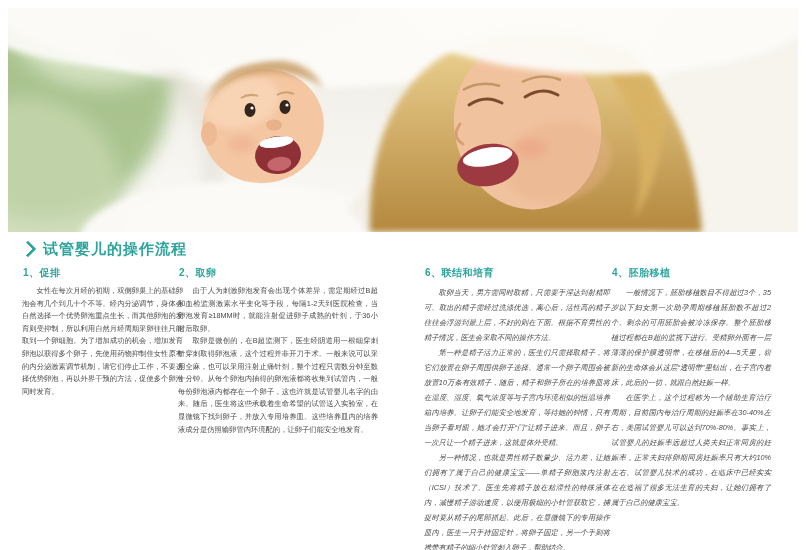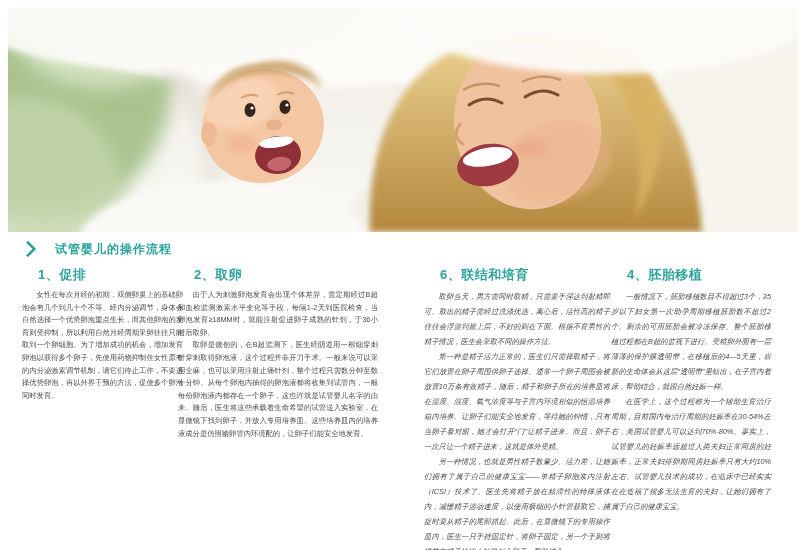--- a/index.html
+++ b/index.html
@@ -13,25 +13,25 @@
   .photo svg{display:block;width:100%;height:100%;}
   .title-row{
     position:absolute;left:20px;top:238px;display:flex;align-items:center;height:22px;
   }
   .chev{
     width:9px;height:9px;margin:0 9px 0 2px;
     border-top:3.5px solid #2ca49d;border-right:3.5px solid #2ca49d;
     transform:rotate(45deg);border-radius:1px;
   }
   .title{
-    margin:12px;font-size:12px;font-weight:bold;color:#2ca49d;letter-spacing:1px;
+    margin:0;font-size:15px;font-weight:bold;color:#2ca49d;letter-spacing:1px;
   }
   .col{position:absolute;top:266px;}
   .col h2{
-    margin:0 0 5px 16px;font-size:13px;font-weight:bold;color:#2ca49d;letter-spacing:.5px;
+    margin:0 0 5px 1px;font-size:10px;font-weight:bold;color:#2ca49d;letter-spacing:.5px;
   }
   .col p{
     margin:0;text-indent:2em;text-align:justify;color:#4a4a4a;font-size:7.3px;
   }
   .col-a p{line-height:12.6px;}
   .col-b p{line-height:15px;font-style:italic;}
   .col1{left:22px;width:161px;}
   .col2{left:178px;width:200px;}
   .col3{left:424px;width:186px;}
   .col4{left:611px;width:160px;}
@@ -144,17 +144,17 @@
 
   <div class="col col-b col3">
     <h2>6、联结和培育</h2>
     <p>取卵当天，男方需同时取精，只需要手淫达到射精即可。取出的精子需经过洗涤优选，离心后，活性高的精子往往会浮游到最上层，不好的则在下面。根据不育男性的精子情况，医生会采取不同的操作方法。</p>
     <p>第一种是精子活力正常的，医生们只需择取精子，将它们放置在卵子周围供卵子选择。通常一个卵子周围会被放置10万条有效精子，随后，精子和卵子所在的培养皿将在温度、湿度、氧气浓度等与子宫内环境相似的恒温培养箱内培养。让卵子们能安全地发育，等待她的钟情，只有当卵子看对眼，她才会打开“门”让精子进来。而且，卵子一次只让一个精子进来，这就是体外受精。</p>
     <p>另一种情况，也就是男性精子数量少、活力差，让她们拥有了属于自己的健康宝宝——单精子卵胞浆内注射（ICSI）技术了。医生先将精子放在粘滞性的特殊液体内，减慢精子游动速度，以便用极细的小针管获取它，捕捉时要从精子的尾部抓起。此后，在显微镜下的专用操作皿内，医生一只手持固定针，将卵子固定，另一个手则将携带有精子的细小针管刺入卵子，帮助结合。</p>
   </div>
 
   <div class="col col-b col4">
     <h2>4、胚胎移植</h2>
-    <p>一般情况下，胚胎移植数目不得超过3个，35岁以下妇女第一次助孕周期移植胚胎数不超过2个。剩余的可用胚胎会被冷冻保存。整个胚胎移植过程都在B超的监视下进行。受精卵外面有一层薄薄的保护膜透明带，在移植后的4—5天里，崭新的生命体会从这层“透明带”里钻出，在子宫内着床，帮助结合，就跟自然妊娠一样。</p>
-    <p>在医学上，这个过程称为一个辅助生育治疗周期，目前国内每治疗周期的妊娠率在30-54%左右，美国试管婴儿可以达到70%-80%。事实上，试管婴儿的妊娠率远超过人类夫妇正常同房的妊娠率，正常夫妇排卵期同房妊娠率只有大约10%左右。试管婴儿技术的成功，在临床中已经实实在在造福了很多无法生育的夫妇，让她们拥有了属于自己的健康宝宝。</p>
+    <p>一般情况下，胚胎移植数目不得超过3个，35岁以下妇女第一次助孕周期移植胚胎数不超过2个。剩余的可用胚胎会被冷冻保存。整个胚胎移植过程都在B超的监视下进行。受精卵外面有一层薄薄的保护膜透明带，在移植后的4—5天里，崭新的生命体会从这层“透明带”里钻出，在子宫内着床，此后的一切，就跟自然妊娠一样。</p>
+    <p>在医学上，这个过程称为一个辅助生育治疗周期，目前国内每治疗周期的妊娠率在30-40%左右，美国试管婴儿可以达到70%-80%。事实上，试管婴儿的妊娠率远超过人类夫妇正常同房的妊娠率，正常夫妇排卵期同房妊娠率只有大约10%左右。试管婴儿技术的成功，在临床中已经实实在在造福了很多无法生育的夫妇，让她们拥有了属于自己的健康宝宝。</p>
   </div>
 
 </div>
 
 </body></html>

